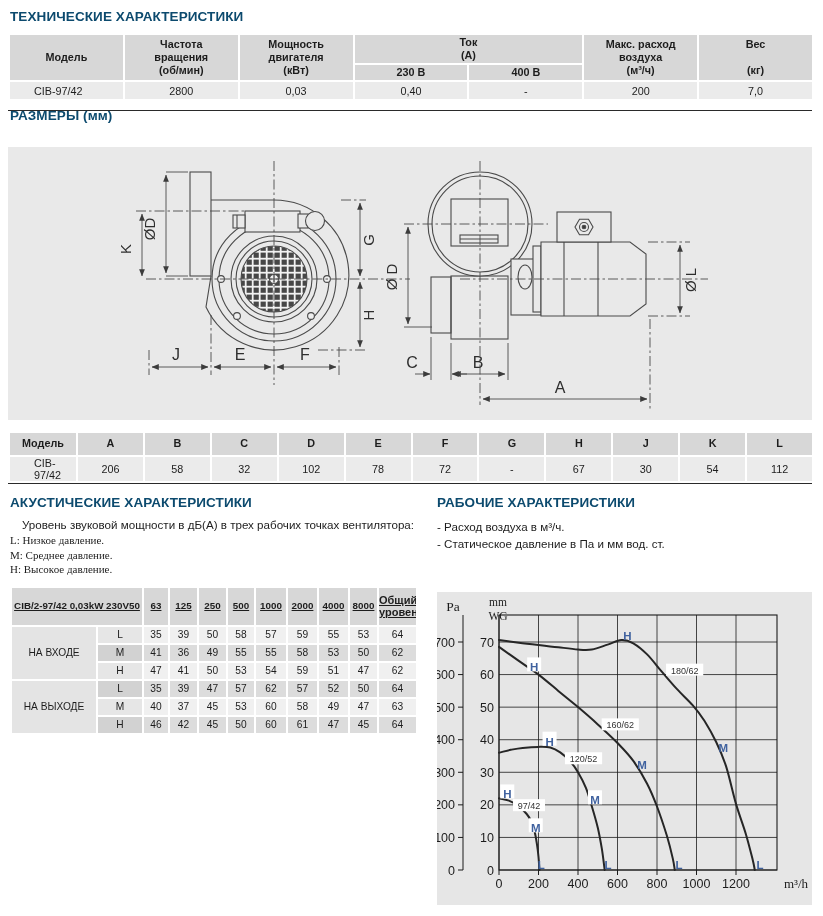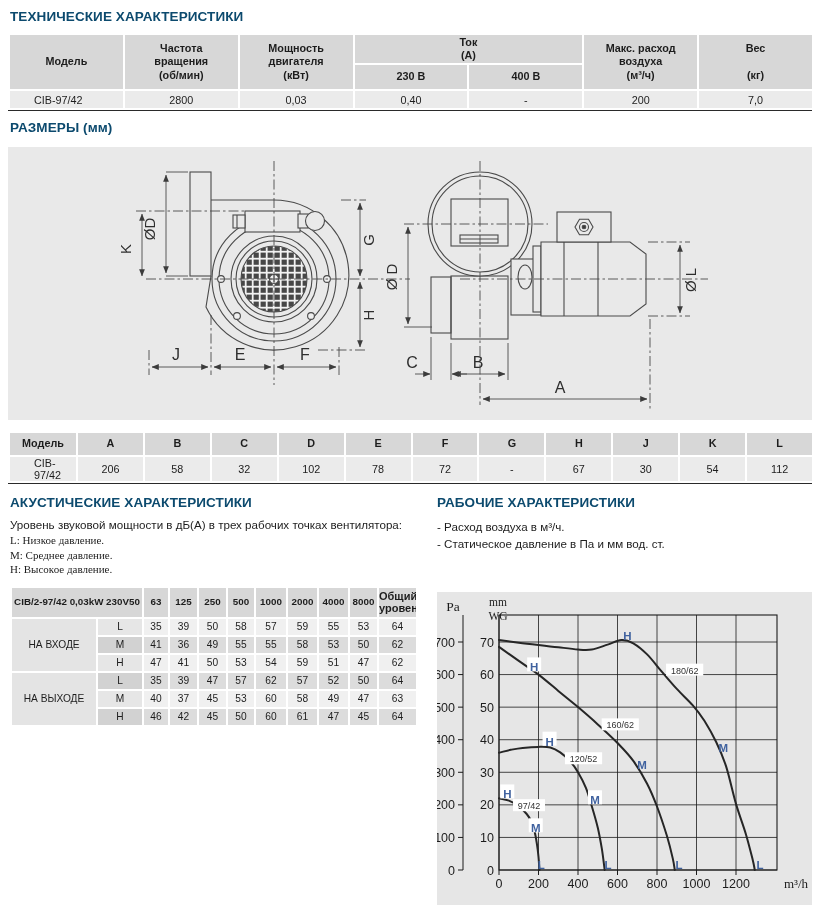--- a/index.html
+++ b/index.html
@@ -9,33 +9,33 @@
   .rule{position:absolute;left:8px;width:804px;border-top:1.6px solid #2a2a2a;height:0;}
   
   table{border-collapse:separate;border-spacing:2px;table-layout:fixed;}
   th,td{padding:0;font-size:10.8px;text-align:center;vertical-align:middle;overflow:hidden;}
   .th{background:#d7d7d7;font-weight:bold;line-height:1.22;}
   .pre{white-space:pre-line;}
   .td{background:#ebebeb;font-weight:normal;}
   .left-pad{text-align:left;padding-left:24px;}
   #tech-table{position:absolute;left:8px;top:33px;width:806px;}
   #tech-table th{height:28px;}
-  #tech-table tr.sub th{height:24px;}
+  #tech-table tr.sub th{height:15px;}
   #tech-table td{height:17px;}
   #dims-table{position:absolute;left:8px;top:431px;width:806px;}
   #dims-table th{height:22px;}
   #dims-table td{height:18px;}
   
   #draw-panel{position:absolute;left:8px;top:147px;width:804px;height:273px;background:#e9e9e9;}
   
   #acoustics{position:absolute;left:10px;top:495px;width:408px;}
-  #acoustics .intro{font-size:11.6px;margin:8px 0 2px 0;}
+  #acoustics .intro{font-size:11.6px;margin:8px 0 2px 12px;}
   #acoustics .leg{font-size:11px;line-height:1.32;font-family:Liberation Serif, serif;}
   #ac-table{margin-top:9px;width:400px;}
-  #ac-table th{height:29px;font-size:9.8px;}
+  #ac-table th{height:37px;font-size:9.8px;text-decoration:underline;}
   #ac-table td{height:16px;font-size:10.2px;}
   #ac-table .model-h{background:#d7d7d7;text-align:center;font-size:9.8px;}
   #ac-table .tot-h{background:#d7d7d7;font-size:11px;line-height:1.1;}
   .grp{background:#e4e4e4;font-size:10.2px;}
   tr.lt .dv{background:#f0f0f0;} tr.lt .pt{background:#e6e6e6;}
   tr.dk .dv{background:#dcdcdc;} tr.dk .pt{background:#d2d2d2;}
   
   #performance{position:absolute;left:437px;top:495px;width:376px;}
   #performance .note{font-size:11.6px;line-height:1.33;margin:0 0 2px 0;text-align:justify;}
   #performance .note:first-of-type{margin-top:9px;}
@@ -89,21 +89,21 @@
         <td class="td">0,40</td>
         <td class="td">-</td>
         <td class="td">200</td>
         <td class="td">7,0</td>
       </tr>
     </tbody>
   </table>
 
 <div class="rule" style="top:110px"></div>
 
-<div class="sec-title" style="left:10px;top:120px">РАЗМЕРЫ (мм)</div>
+<div class="sec-title" style="left:10px;top:108px">РАЗМЕРЫ (мм)</div>
 
 <div id="draw-panel">
 <svg viewBox="0 0 804 273" width="804" height="273">
   <defs>
     <marker id="arr" viewBox="0 0 10 10" refX="9.5" refY="5" markerWidth="8" markerHeight="8" orient="auto-start-reverse">
       <path d="M0,1 L10,5 L0,9 z" fill="#3c3c3c"></path>
     </marker>
     <pattern id="grille" width="7" height="7" patternUnits="userSpaceOnUse">
       <rect width="7" height="7" fill="#f2f2f2"></rect>
       <rect x="0.6" y="0.6" width="5.2" height="5.2" fill="#474747"></rect>

